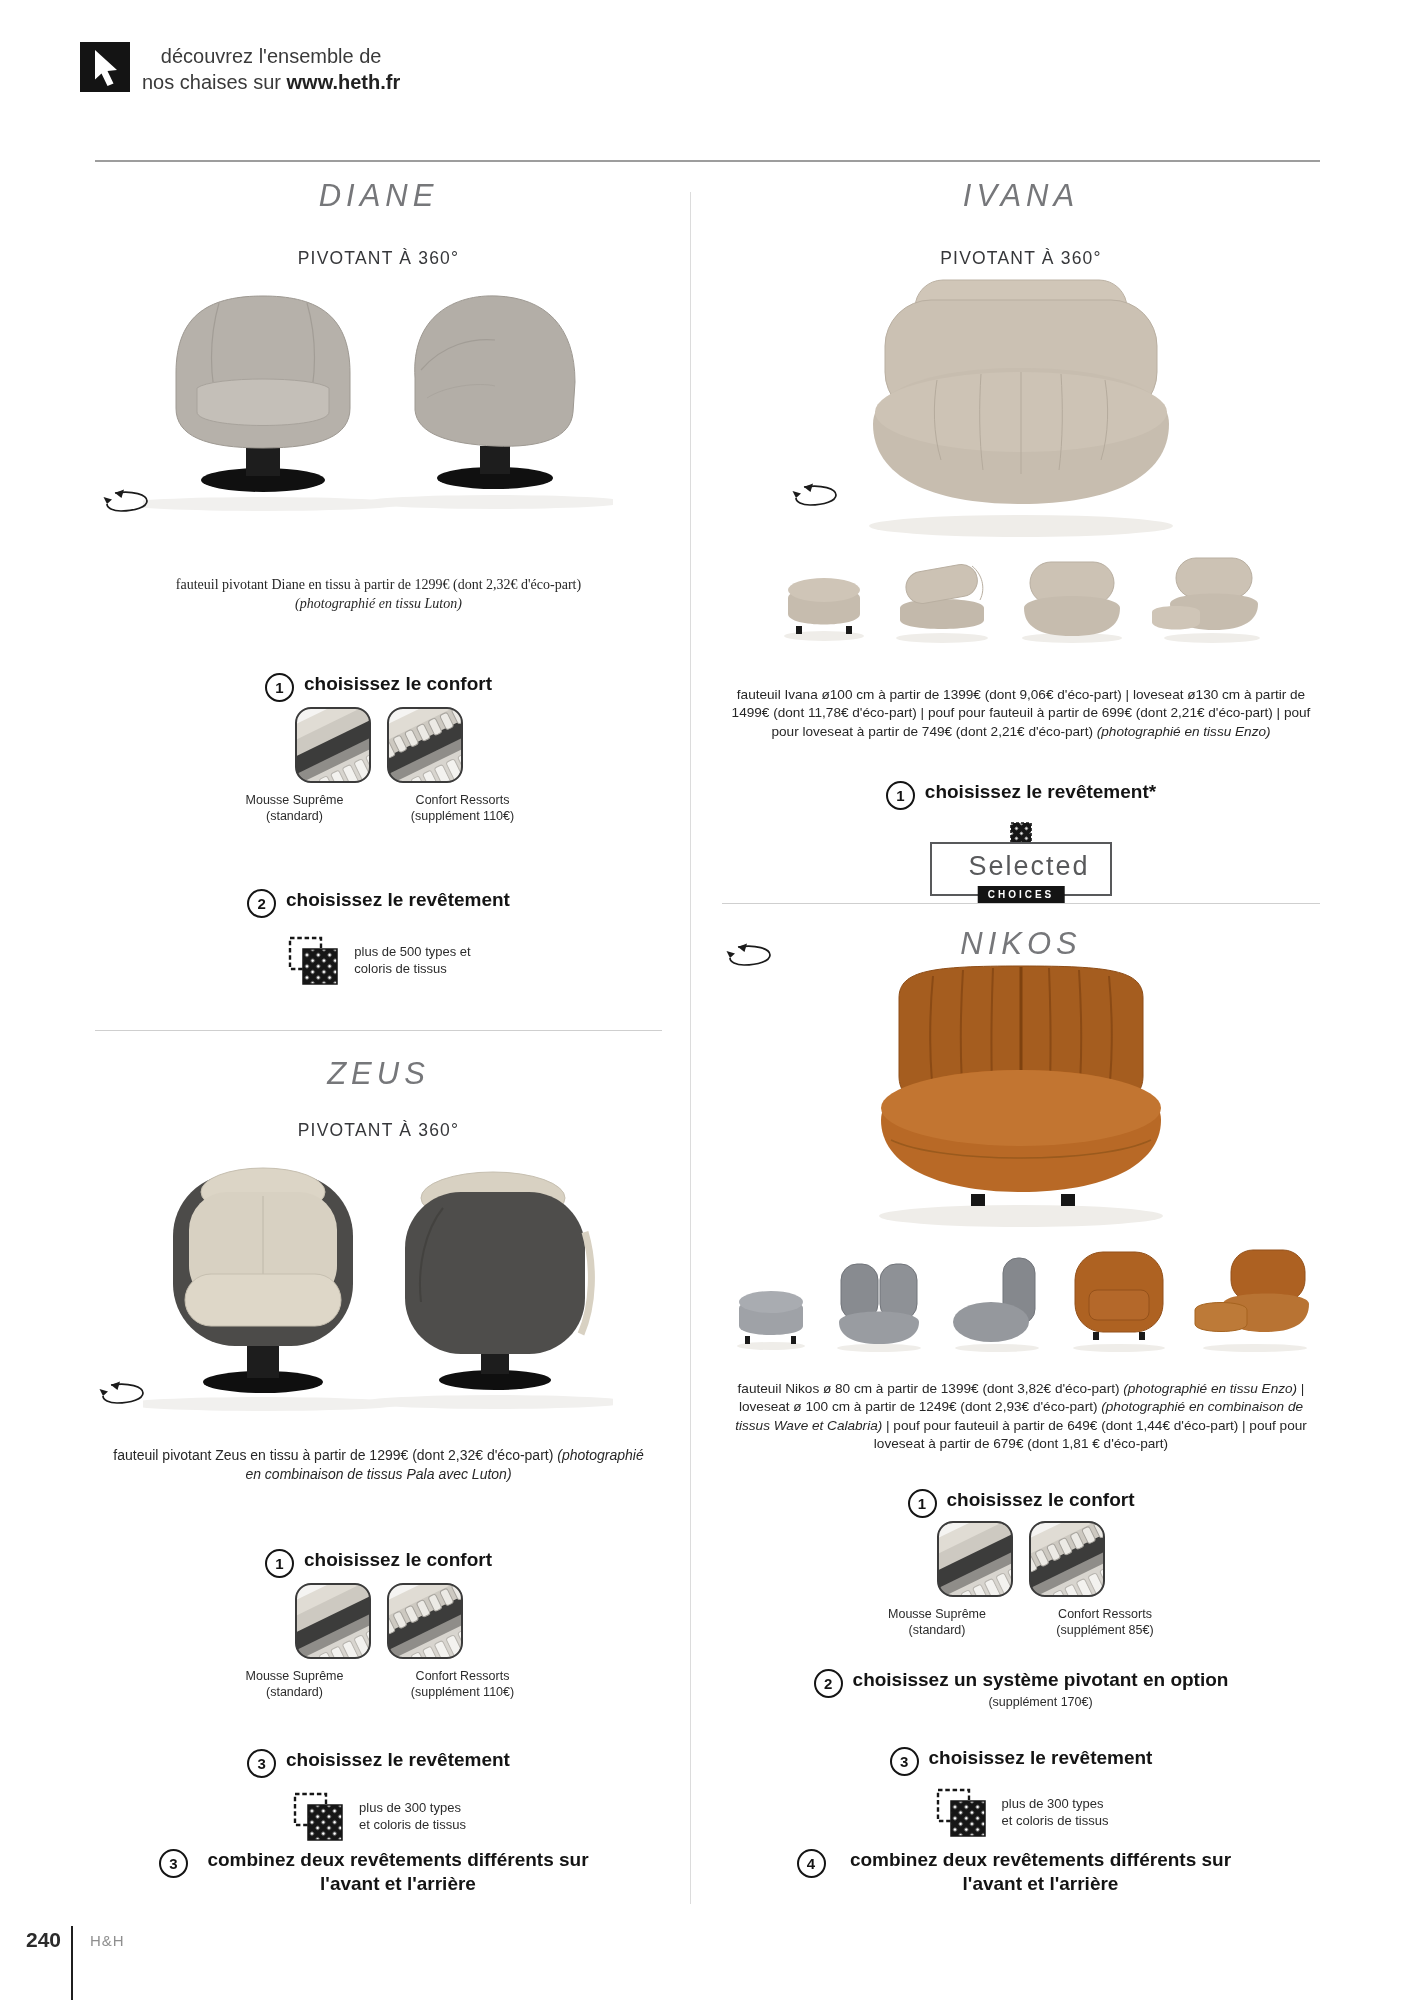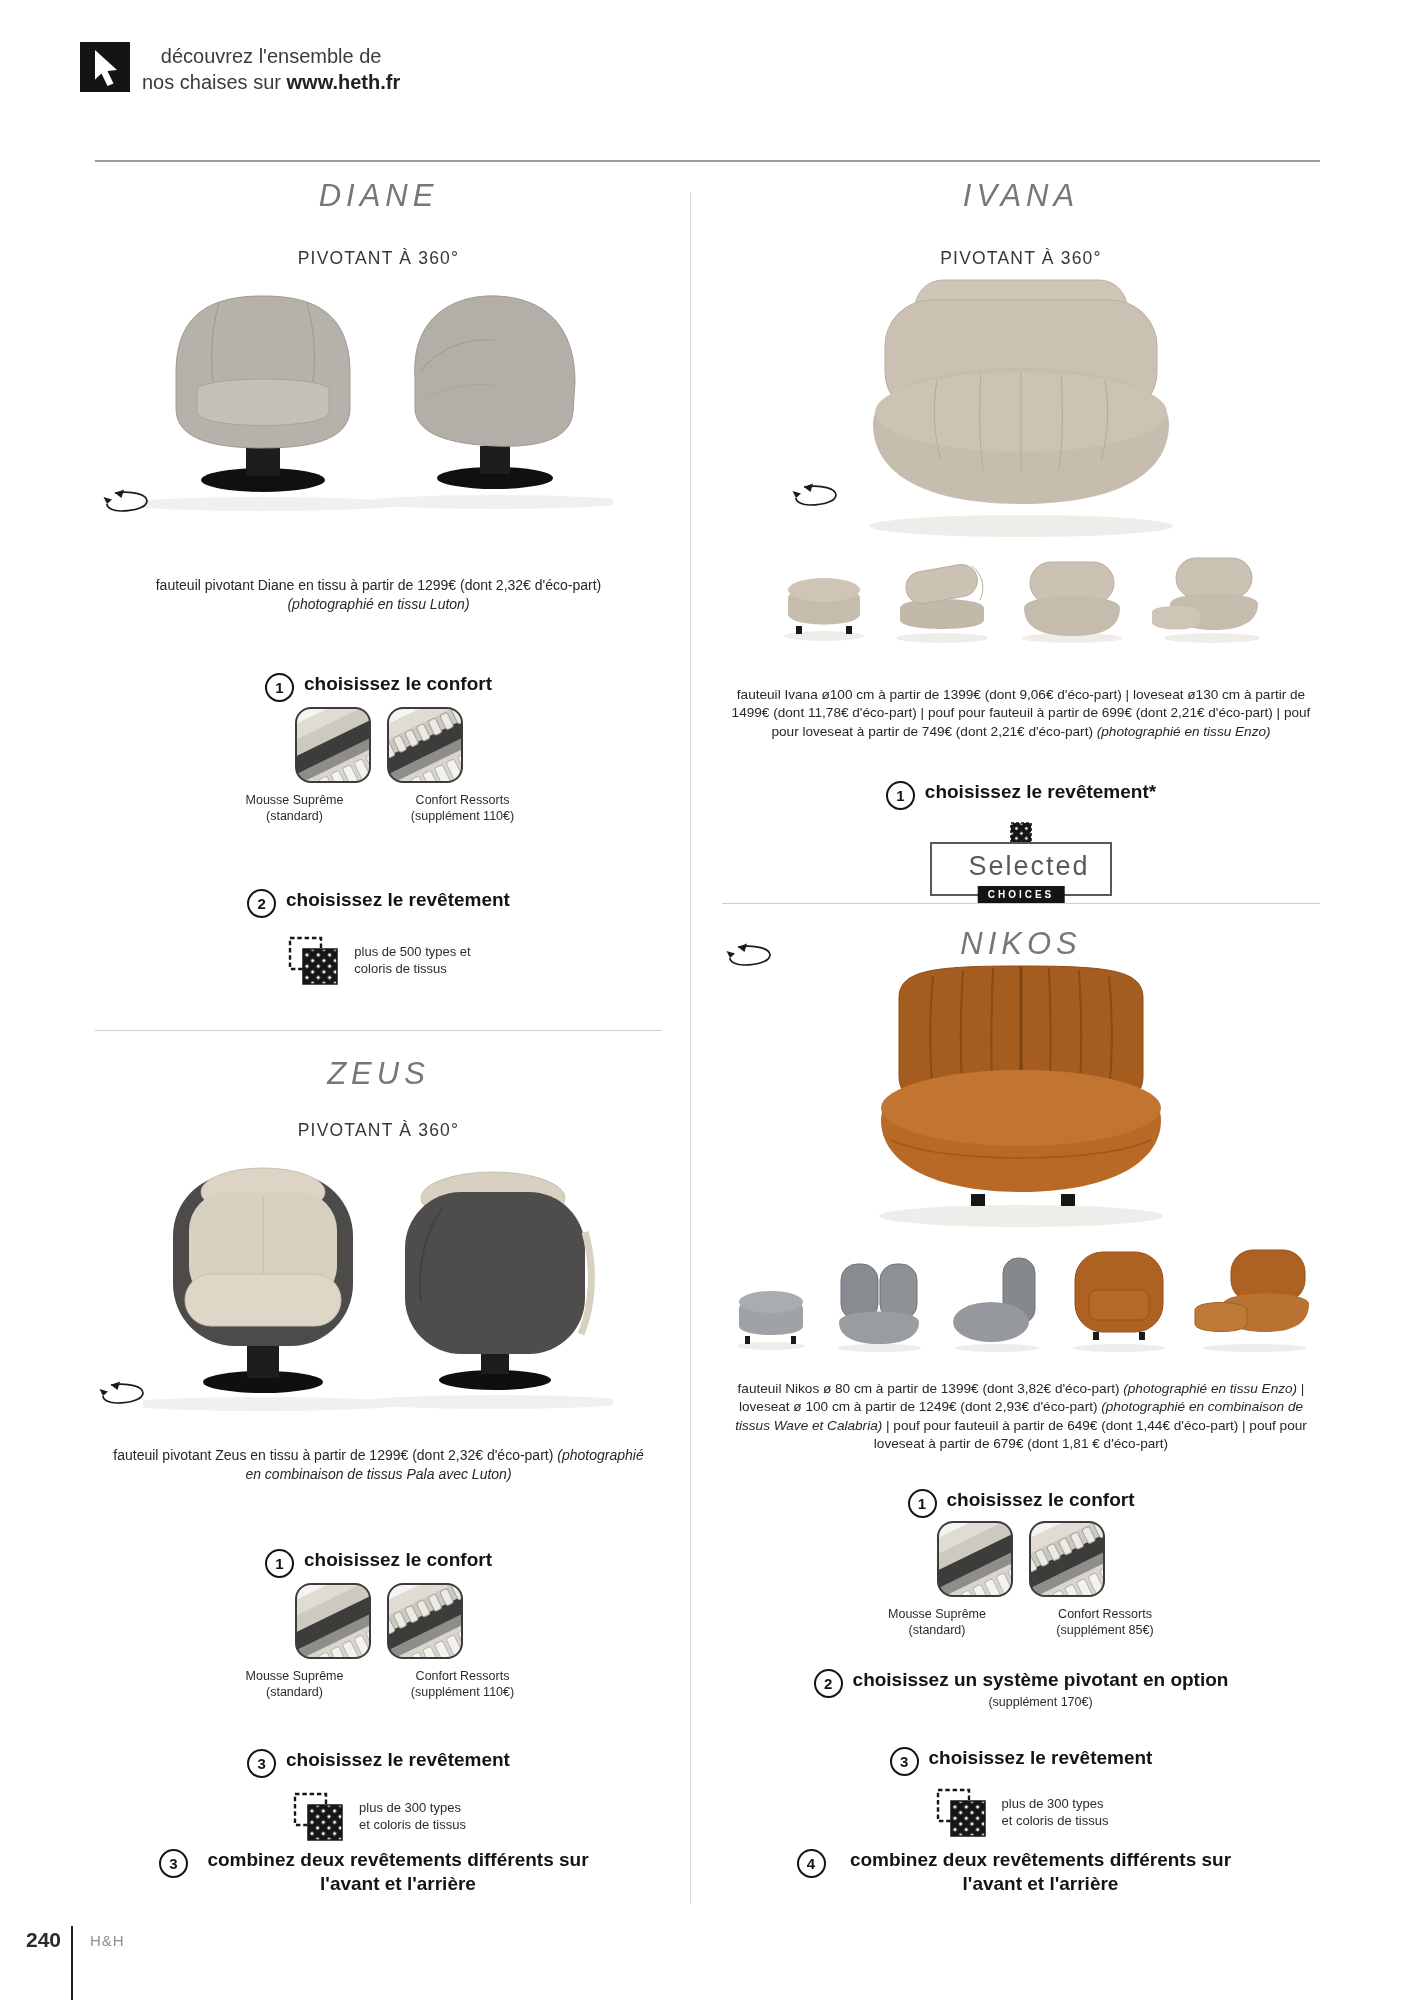--- a/index.html
+++ b/index.html
@@ -85,21 +85,21 @@
       </svg>
     </div>
     <div class="abs rot" style="left:8px;top:488px;">
       <svg class="rot" viewBox="0 0 46 26">
           <path d="M12 5 C30 2 44 7 44 13 C44 19 32 23 18 23 C10 23 4 20 4 16" fill="none" stroke="#1b1b1b" stroke-width="1.7"></path>
           <polygon points="12,5 21,1.5 18.5,10" fill="#1b1b1b"></polygon>
           <polygon points="4,16 0.5,9 9,11.5" fill="#1b1b1b"></polygon>
         </svg>
     </div>
 
-    <div class="blk desc" style="top:576px;left:40px;right:40px;"><span>fauteuil pivotant Diane en tissu à partir de 1299€ (dont 2,32€ d'éco-part) </span><span class="it">(photographié en tissu Luton)</span></div>
+    <div class="blk desc" style="top:576px;left:40px;right:40px;font-family:Liberation Serif, serif;"><span>fauteuil pivotant Diane en tissu à partir de 1299€ (dont 2,32€ d'éco-part) </span><span class="it">(photographié en tissu Luton)</span></div>
 
     <div class="blk step" style="top:672px;">
       <span class="circle">1</span>
       <span class="step-text">choisissez le confort</span>
     </div>
 
     <div class="blk thumbs" style="top:706px;">
       <svg class="thumb" viewBox="0 0 78 78">
         <defs>
             <clipPath id="ct1">

